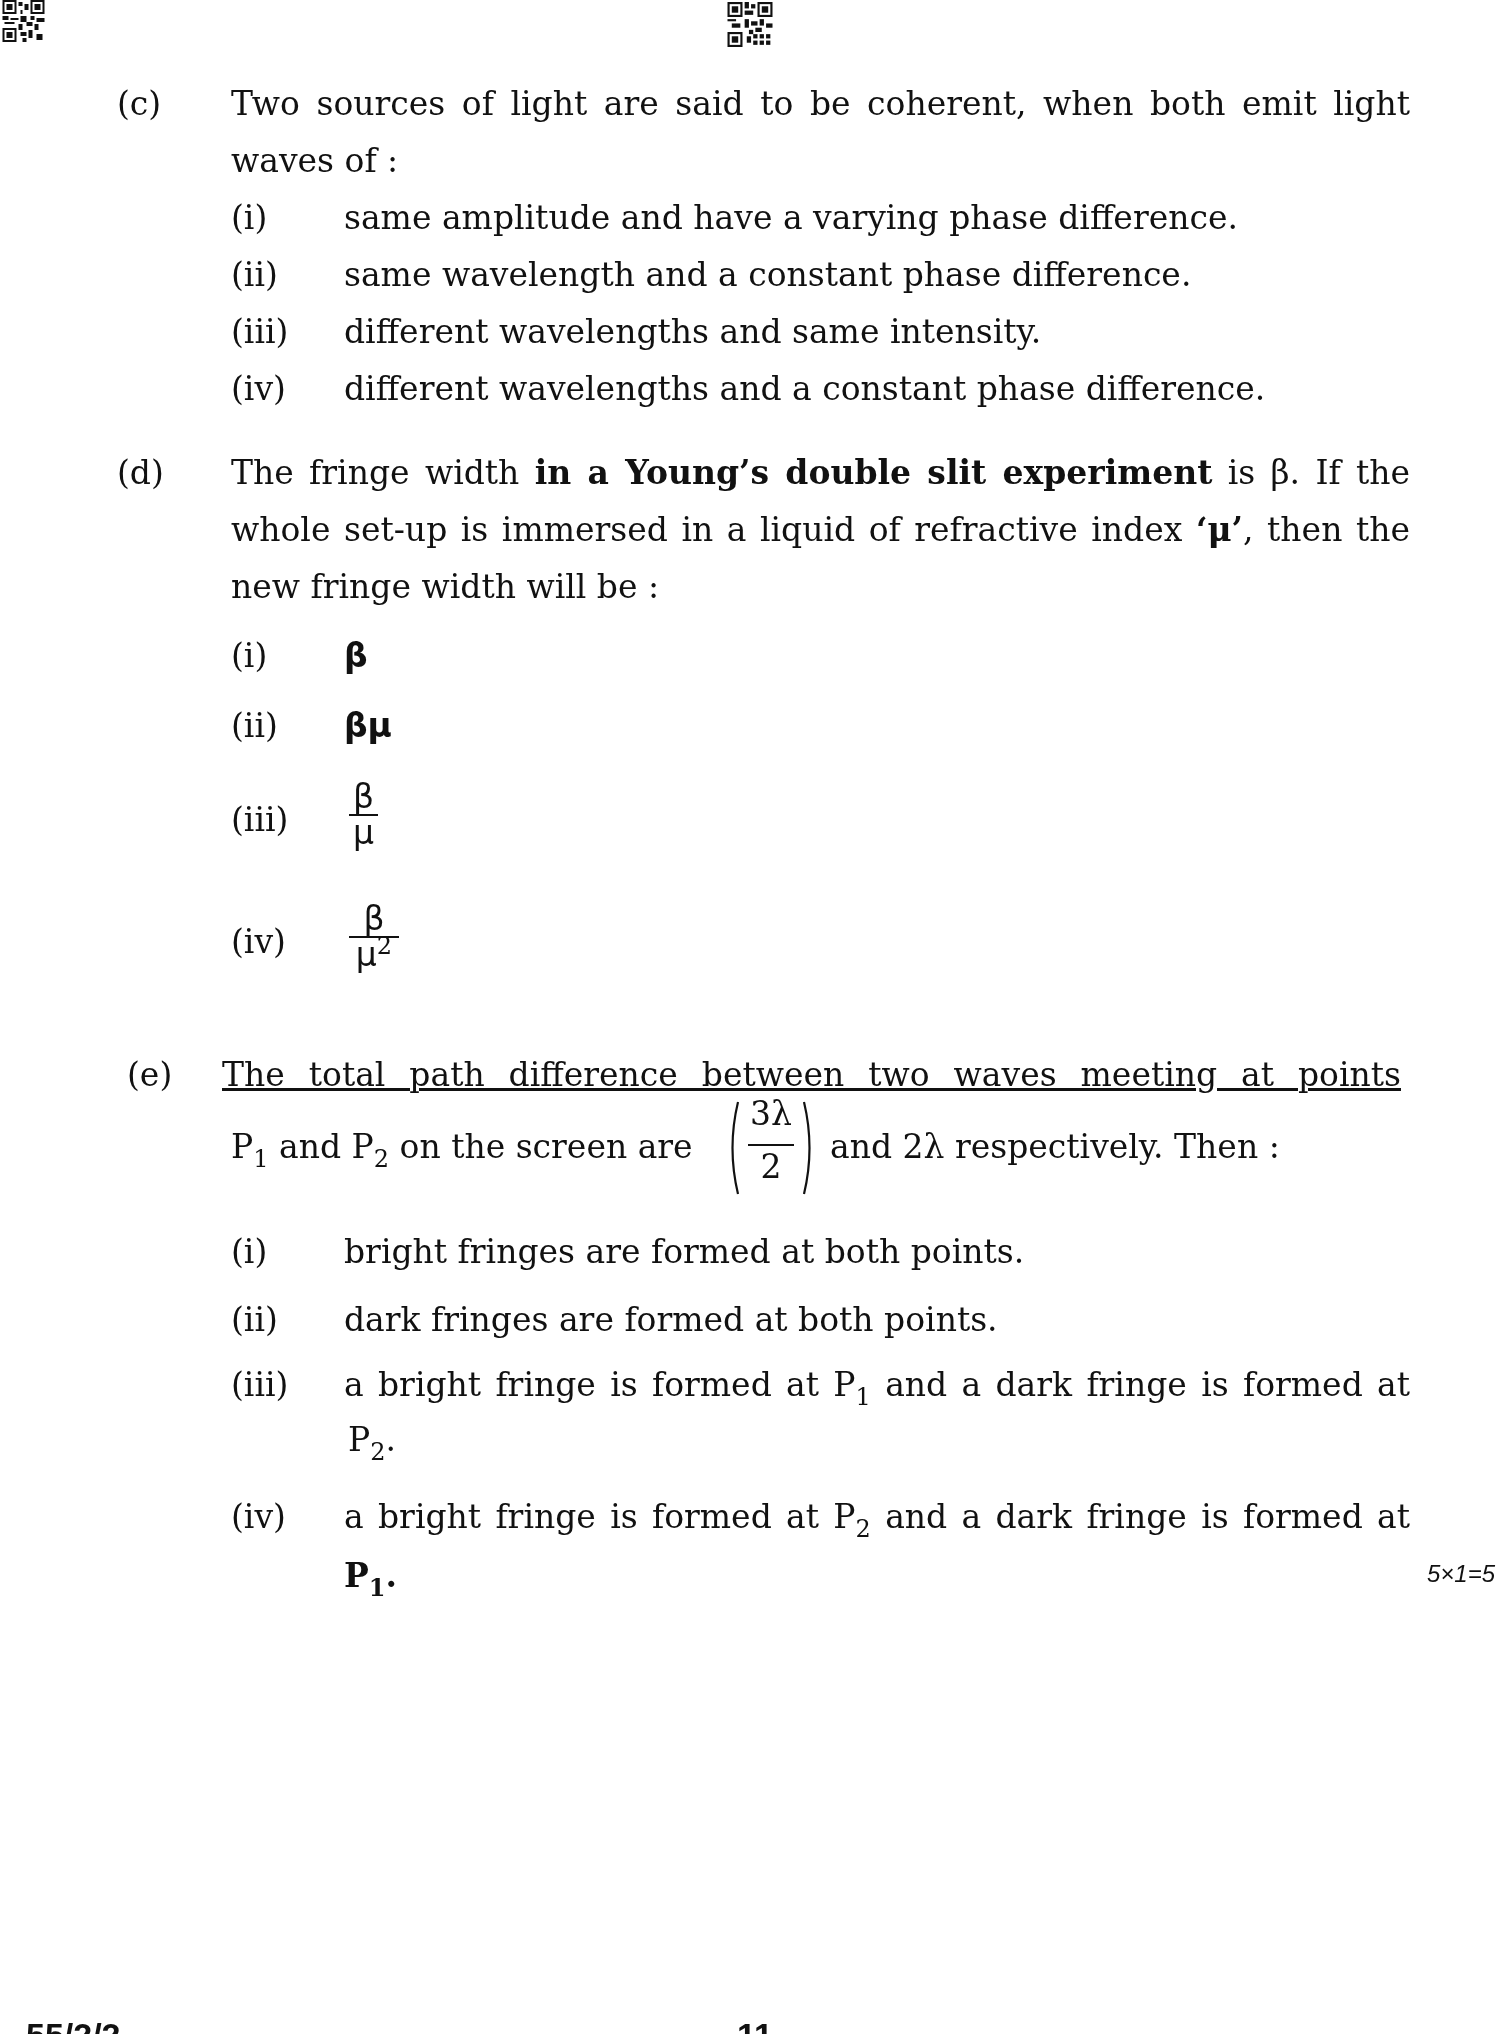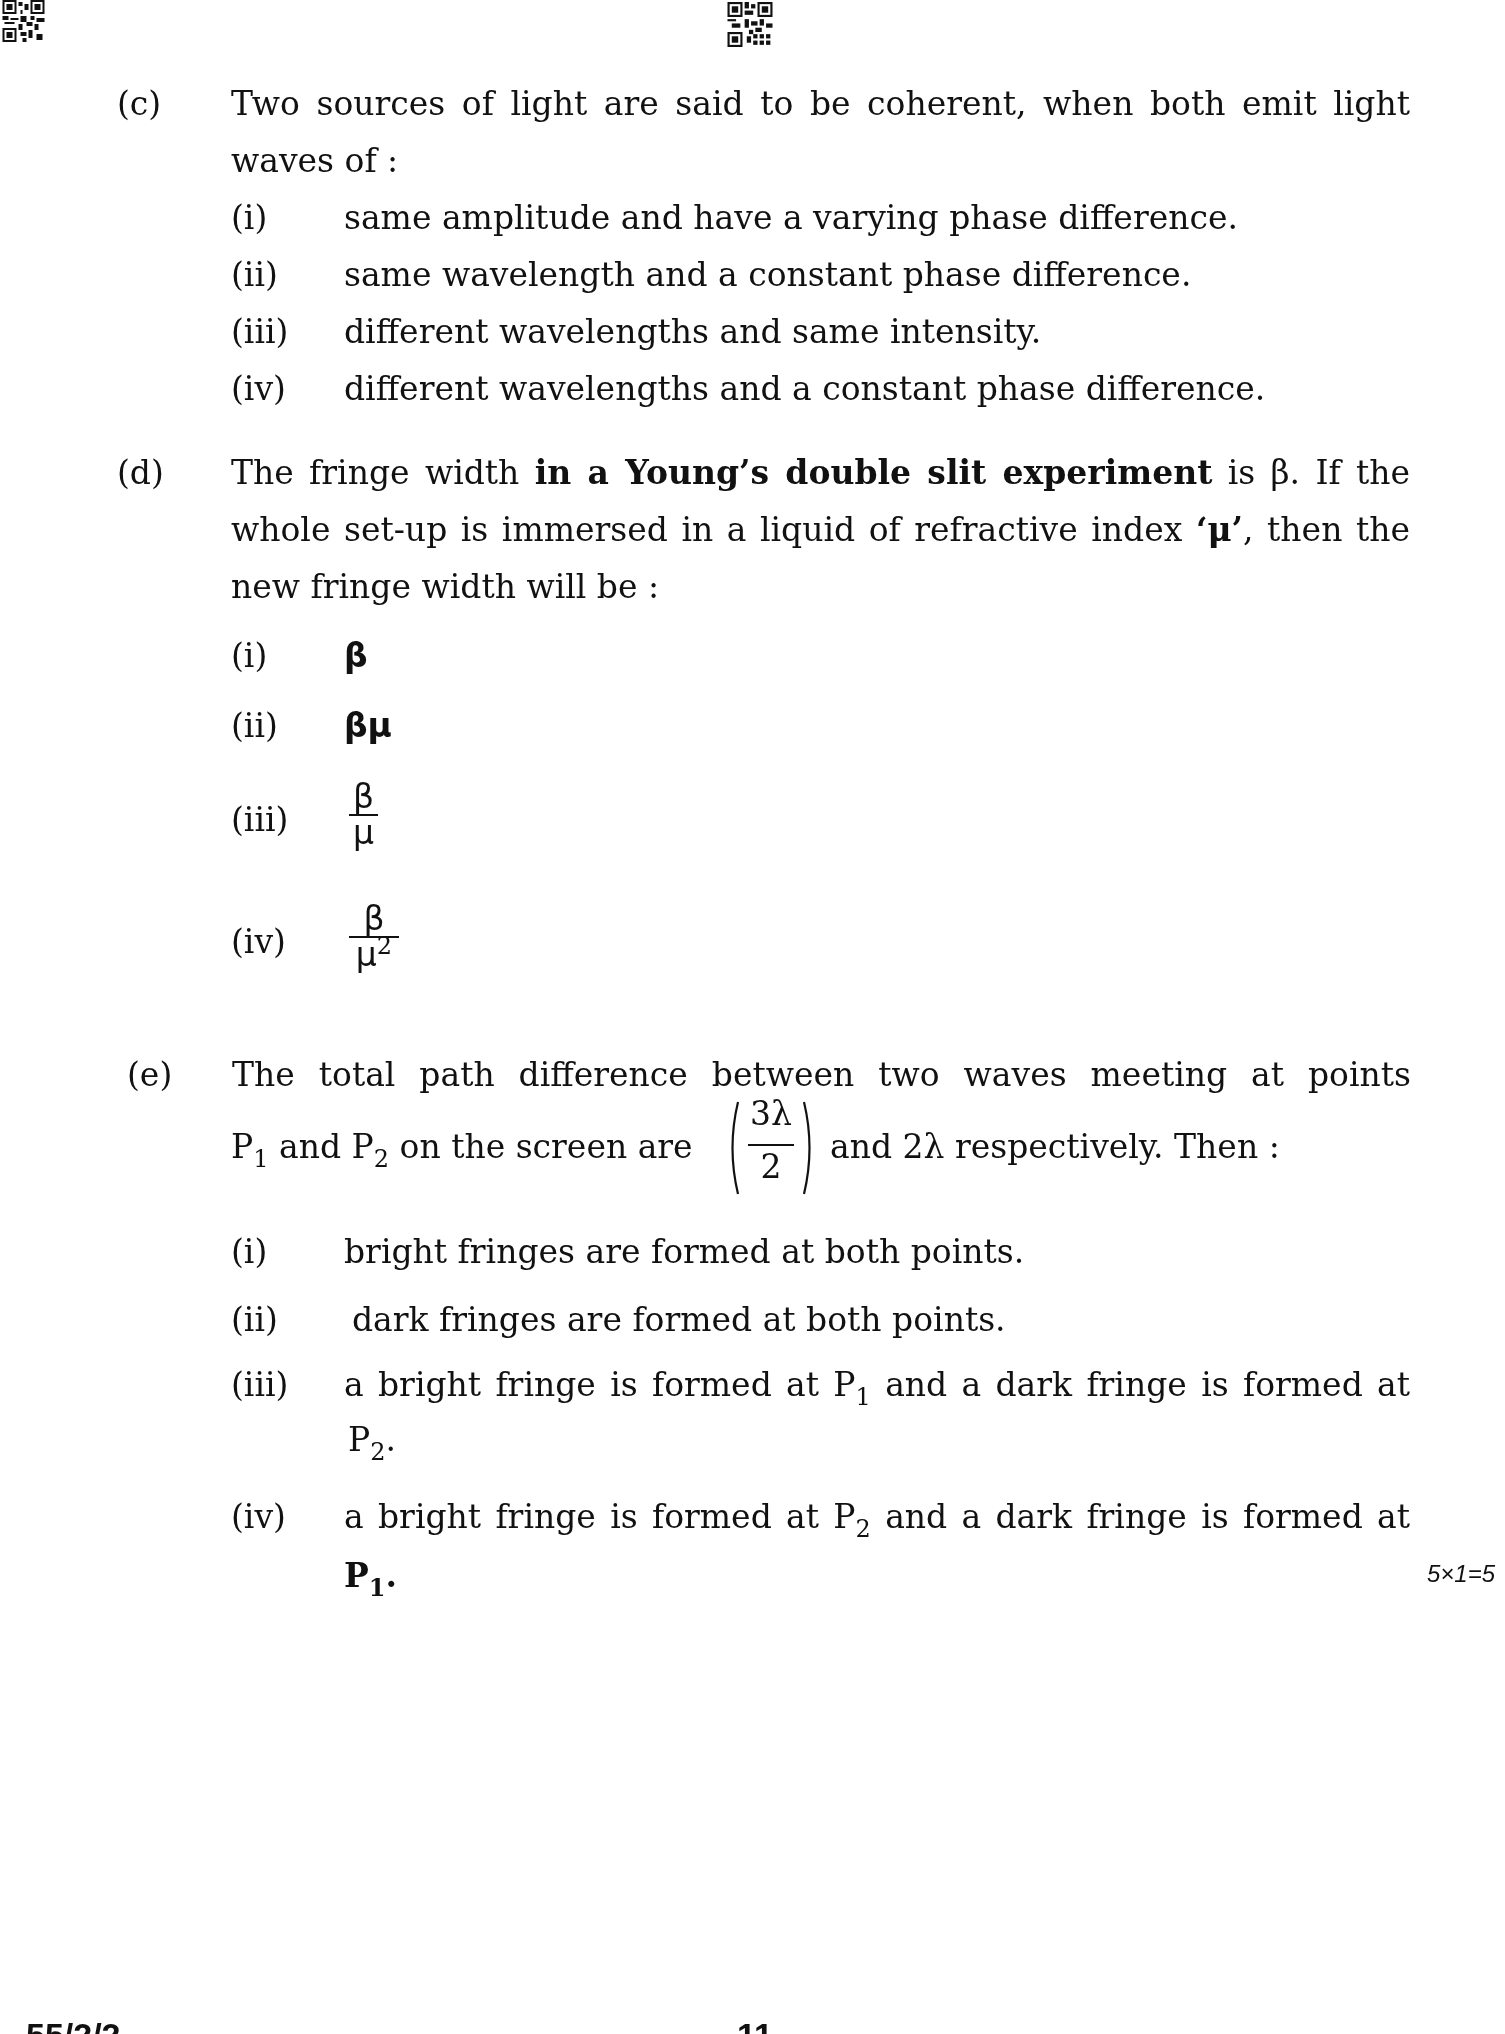--- a/index.html
+++ b/index.html
@@ -123,21 +123,21 @@
     <div class="frac" style="left:349px;top:902px;width:50px;">
       <span class="num">β</span>
       <span class="bar"></span>
       <span class="den"><span>μ</span><sup style="font-family:'DejaVu Serif',serif;font-size:24px;vertical-align:12px;line-height:0;">2</sup></span>
     </div>
   </div>
 </section>
 
 <section>
   <div class="abs lbl" style="left:127px;top:1055px;">(e)</div>
-  <div class="abs t just" style="left:232px;top:1055px;width:1179px;">The total path difference between two waves meeting at points</div>
+  <div class="abs t just" style="left:222px;top:1055px;width:1179px;text-decoration:underline;">The total path difference between two waves meeting at points</div>
 
   <div class="abs t" style="left:231px;top:1127px;">
     <span>P</span><sub>1</sub><span> and P</span><sub>2</sub><span> on the screen are</span>
   </div>
 
   <svg class="abs" style="left:726px;top:1100px;width:14px;height:96px" viewBox="0 0 14 96">
       <path d="M12 2 Q1 48 12 94" stroke="#111" stroke-width="2.2" fill="none"></path>
     </svg>
   <div class="frac" style="left:748px;top:1094px;width:46px;font-family:'DejaVu Serif',serif;">
     <span class="num" style="line-height:40px;">3λ</span>
@@ -147,21 +147,21 @@
   <svg class="abs" style="left:802px;top:1100px;width:14px;height:96px" viewBox="0 0 14 96">
       <path d="M2 2 Q13 48 2 94" stroke="#111" stroke-width="2.2" fill="none"></path>
     </svg>
   <div class="abs t" style="left:830px;top:1127px;">and 2λ respectively. Then :</div>
 
   <div>
     <div class="abs lbl" style="left:231px;top:1232px;">(i)</div>
     <div class="abs t" style="left:344px;top:1232px;">bright fringes are formed at both points.</div>
 
     <div class="abs lbl" style="left:231px;top:1300px;">(ii)</div>
-    <div class="abs t" style="left:344px;top:1300px;margin-left:8px;">dark fringes are formed at both points.</div>
+    <div class="abs t" style="left:344px;top:1300px;">dark fringes are formed at both points.</div>
 
     <div class="abs lbl" style="left:231px;top:1365px;">(iii)</div>
     <div class="abs t just" style="left:344px;top:1365px;width:1066px;">
       <span>a bright fringe is formed at P</span><sub>1</sub><span> and a dark fringe is formed at</span>
     </div>
     <div class="abs t" style="left:348px;top:1420px;">
       <span>P</span><sub>2</sub><span>.</span>
     </div>
 
     <div class="abs lbl" style="left:231px;top:1497px;">(iv)</div>

